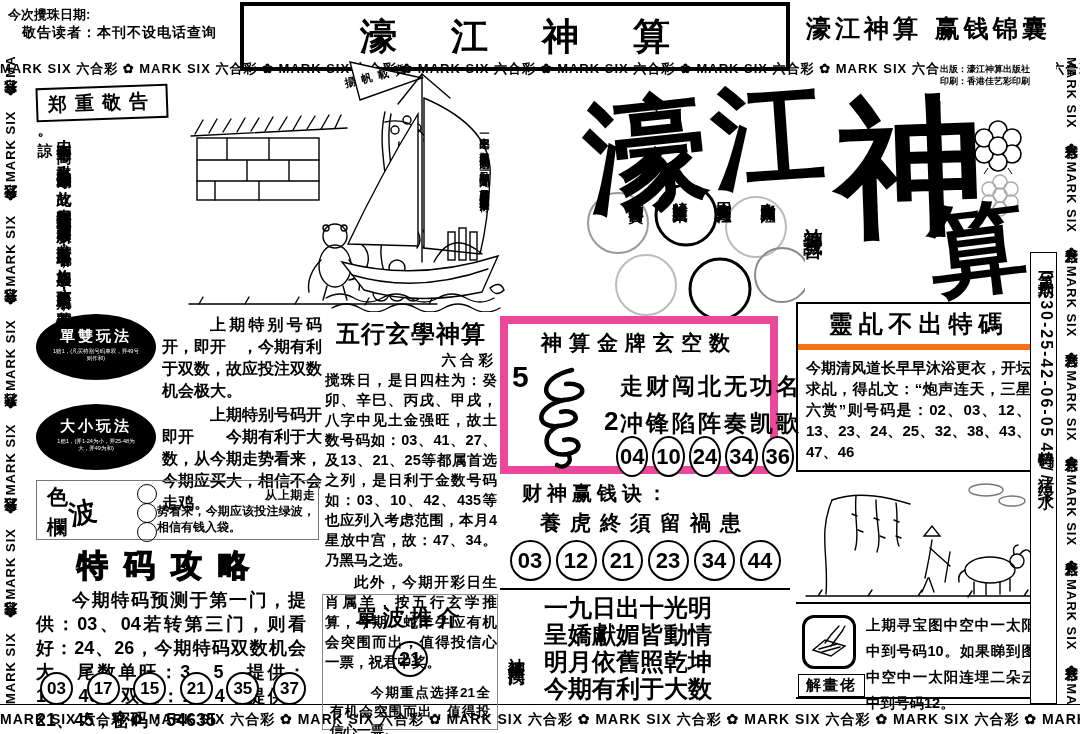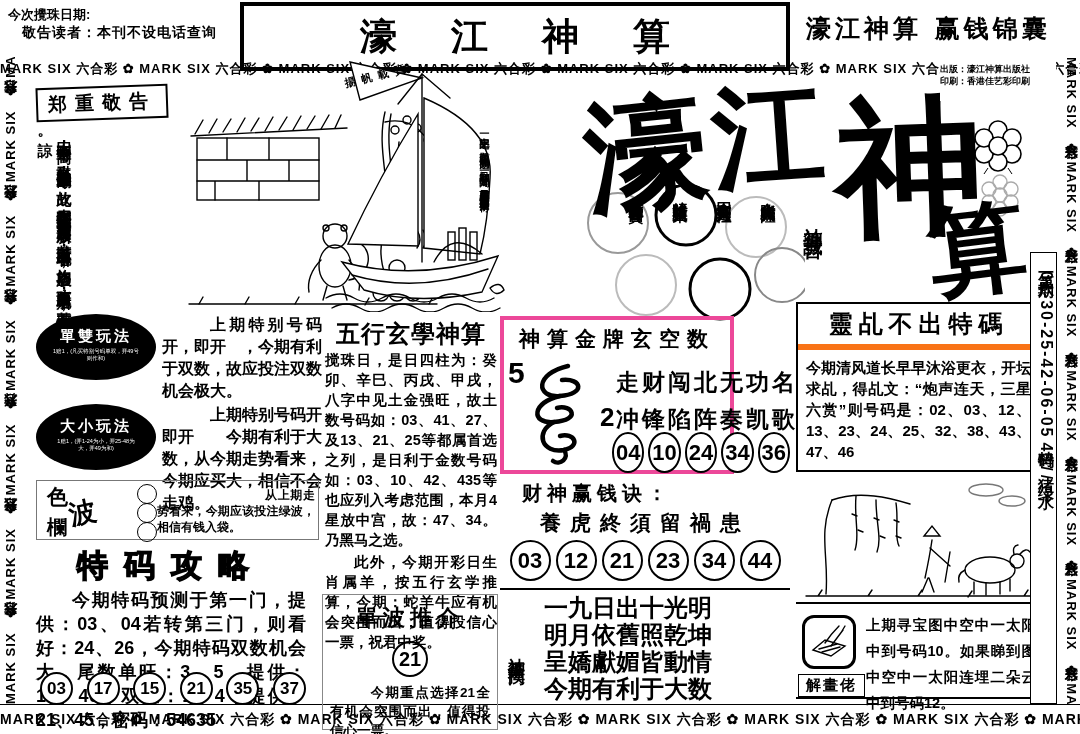--- a/index.html
+++ b/index.html
@@ -92,21 +92,21 @@
   .rings { left:570px; top:185px; z-index:0; }
   .mottos { left:612px; top:190px; width:178px; height:132px; writing-mode:vertical-rl;
     font-size:15px; font-weight:bold; line-height:44px; letter-spacing:1px; z-index:2; }
   .mottos span { display:block; }
   .seal-col { left:800px; top:212px; height:110px; writing-mode:vertical-rl; font-size:19px;
     font-weight:bold; letter-spacing:4px; z-index:2; }
   .flower1 { left:972px; top:118px; }
   .flower2 { left:978px; top:172px; }
 
   
-  .mystic-box { left:500px; top:316px; width:234px; height:158px; border:4px solid #ec4899; }
+  .mystic-box { left:500px; top:316px; width:278px; height:158px; border:8px solid #ec4899; }
   .mystic-title { text-align:center; font-size:21px; font-weight:bold; letter-spacing:7px; margin-top:5px; }
   .mystic-scribble { position:absolute; left:6px; top:36px; }
   .mystic-5 { position:absolute; left:4px; top:36px; font-size:30px; font-weight:bold; }
   .mystic-2 { position:absolute; left:96px; top:82px; font-size:26px; font-weight:bold; }
   .mystic-poem { position:absolute; left:112px; top:44px; width:172px; font-size:23px; font-weight:bold;
     letter-spacing:3px; line-height:37px; white-space:nowrap; }
   .mystic-nums { position:absolute; left:108px; top:112px; width:178px; display:flex; gap:4px; }
 
   .wealth-sec { left:500px; top:477px; width:290px; height:113px; border-bottom:2px solid #000; }
   .wealth-title { font-size:20px; font-weight:bold; letter-spacing:5px; text-indent:22px; margin-top:3px; }
@@ -253,20 +253,21 @@
         <path d="M10,252 Q24,244 38,252 T66,252 T94,252 T122,252 T150,252 T178,252"></path>
         <path d="M168,232 q10,-8 14,2 q-8,8 -14,-2"></path>
       </g>
     </svg>
     <div class="boat-flag-text">揚帆載賫</div>
     <div class="boat-sail-text"><span>一字記之曰：題</span><span>中得頭彩無問題。</span><span>只有一關不好闖。</span><span>風霜雨雪勢礙多</span><span>故如帶領沒奈何</span></div>
   </div>
 
   <div class="abs five-title">五行玄學神算</div>
   <div class="abs five-body">
+    <span class="five-lead">六合彩</span>
     <div>搅珠日，是日四柱为：癸卯、辛巳、丙戌、甲戌，八字中见土金强旺，故土数号码如：03、41、27、及13、21、25等都属首选之列，是日利于金数号码如：03、10、42、435等也应列入考虑范围，本月4星放中宫，故：47、34。乃黑马之选。</div>
     <div class="five-p2">此外，今期开彩日生肖属羊，按五行玄学推算，今期：蛇羊牛应有机会突围而出，值得投信心一票，祝君中奖。</div>
   </div>
 
   <div class="abs single-box">
     <div class="single-title">單波推介</div>
     <div class="single-num">21</div>
     <div class="single-text">今期重点选择21全有机会突围而出，值得投信心一票。</div>
   </div>
 
@@ -348,22 +349,22 @@
         <span class="num num-md">23</span>
         <span class="num num-md">34</span>
         <span class="num num-md">44</span>
       </div>
   </div>
 
   <div class="abs poem-sec">
     <div class="poem-label">神算子摸門</div>
     <div class="poem-lines">
         <span>一九日出十光明</span>
+        <span>呈嬌獻媚皆動情</span>
         <span>明月依舊照乾坤</span>
-        <span>呈嬌獻媚皆動情</span>
         <span>今期有利于大数</span>
       </div>
   </div>
 
   <div class="abs oracle-box">
     <div class="oracle-title">靈乩不出特碼</div>
     <div class="oracle-text">今期清风道长早早沐浴更衣，开坛求乩，得乩文：“炮声连天，三星六赏”则号码是：02、03、12、13、23、24、25、32、38、43、47、46</div>
   </div>
 
   <svg class="abs painting" width="240" height="126" viewBox="0 0 240 126">

